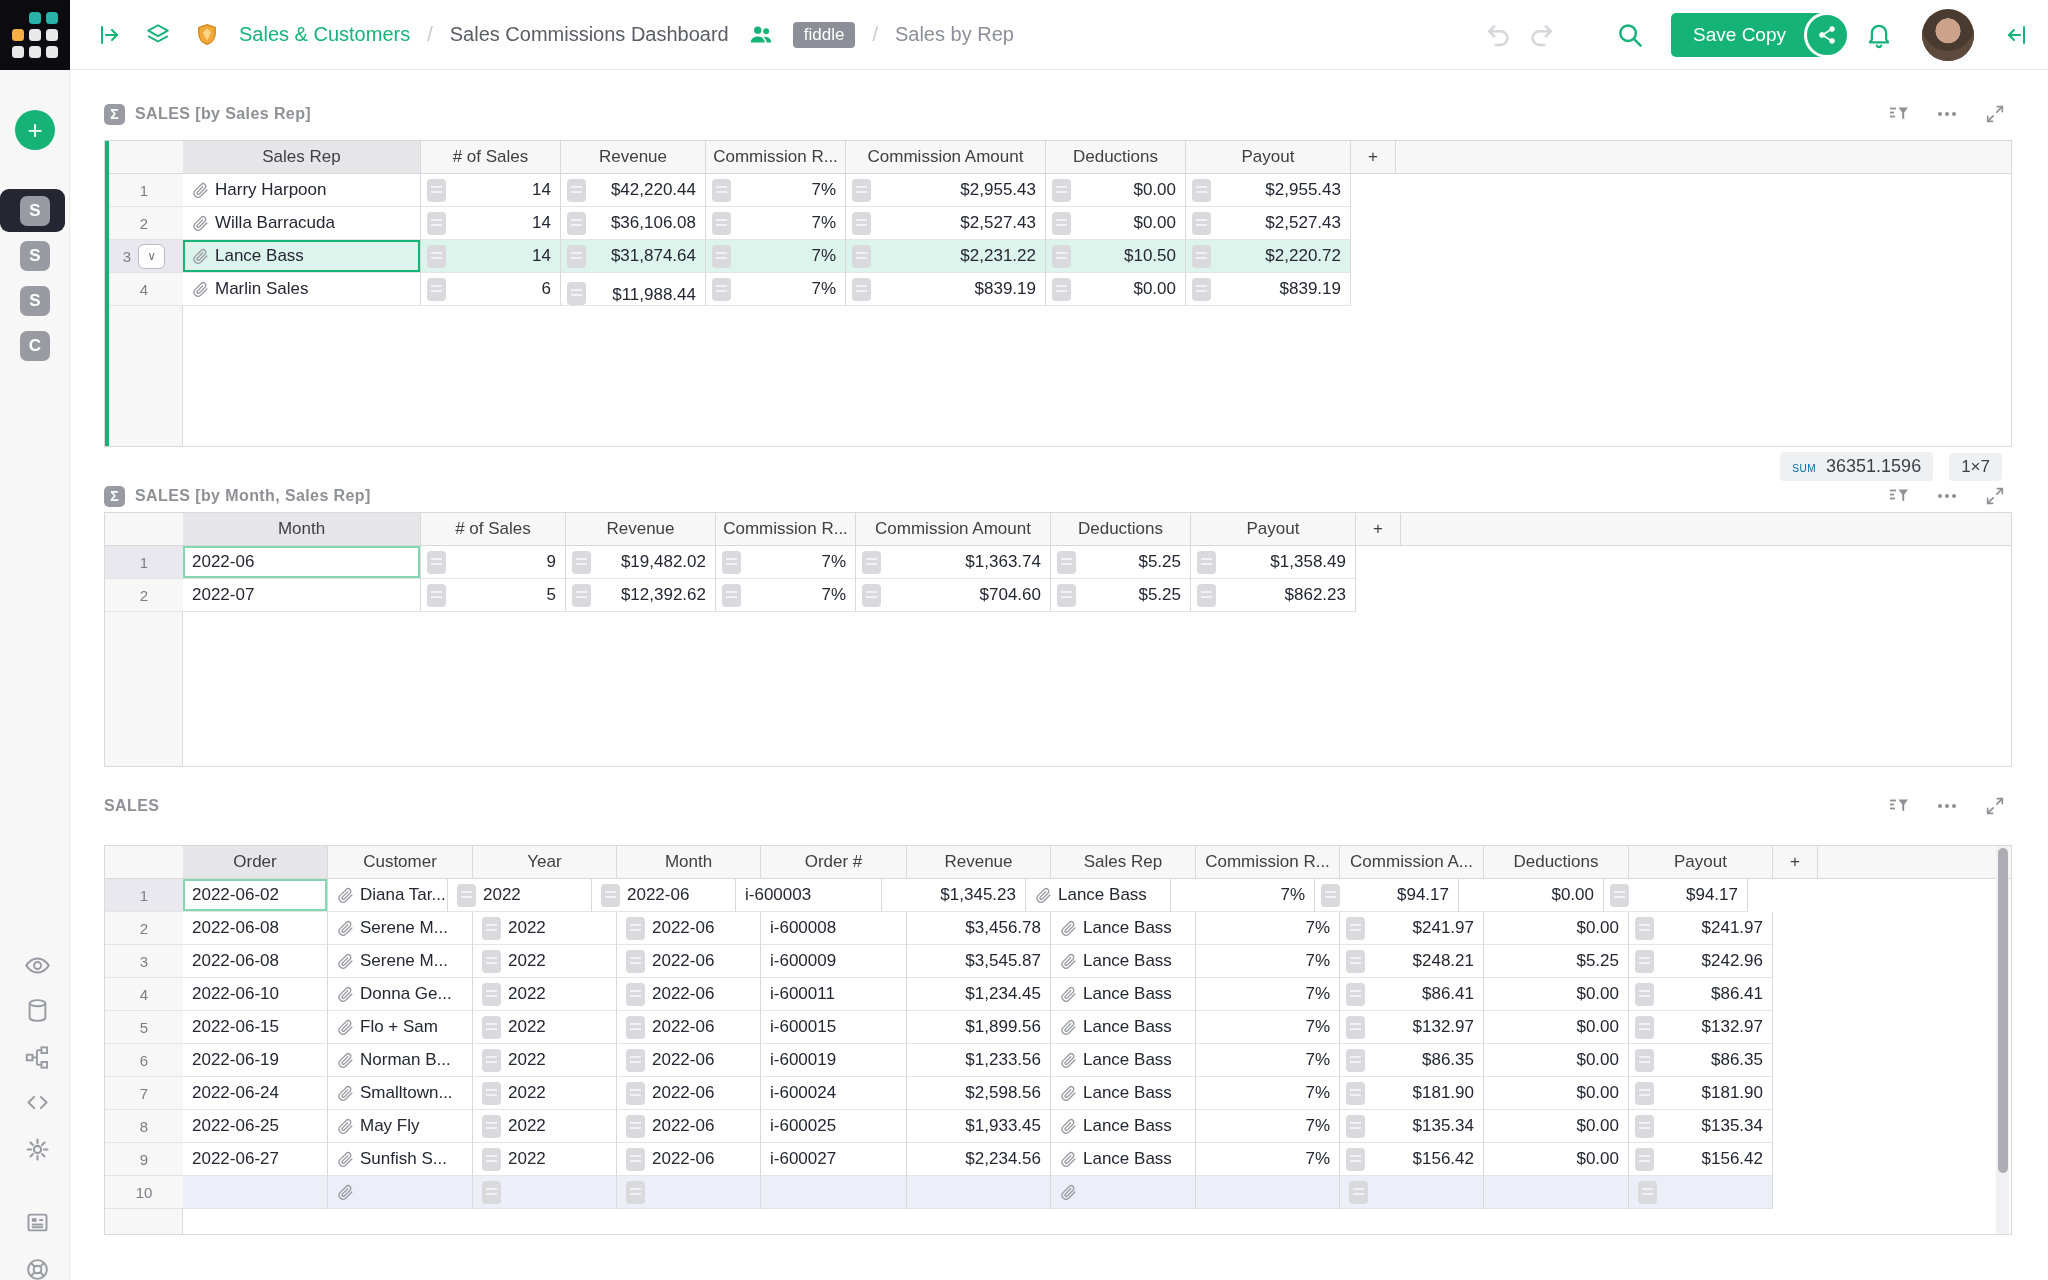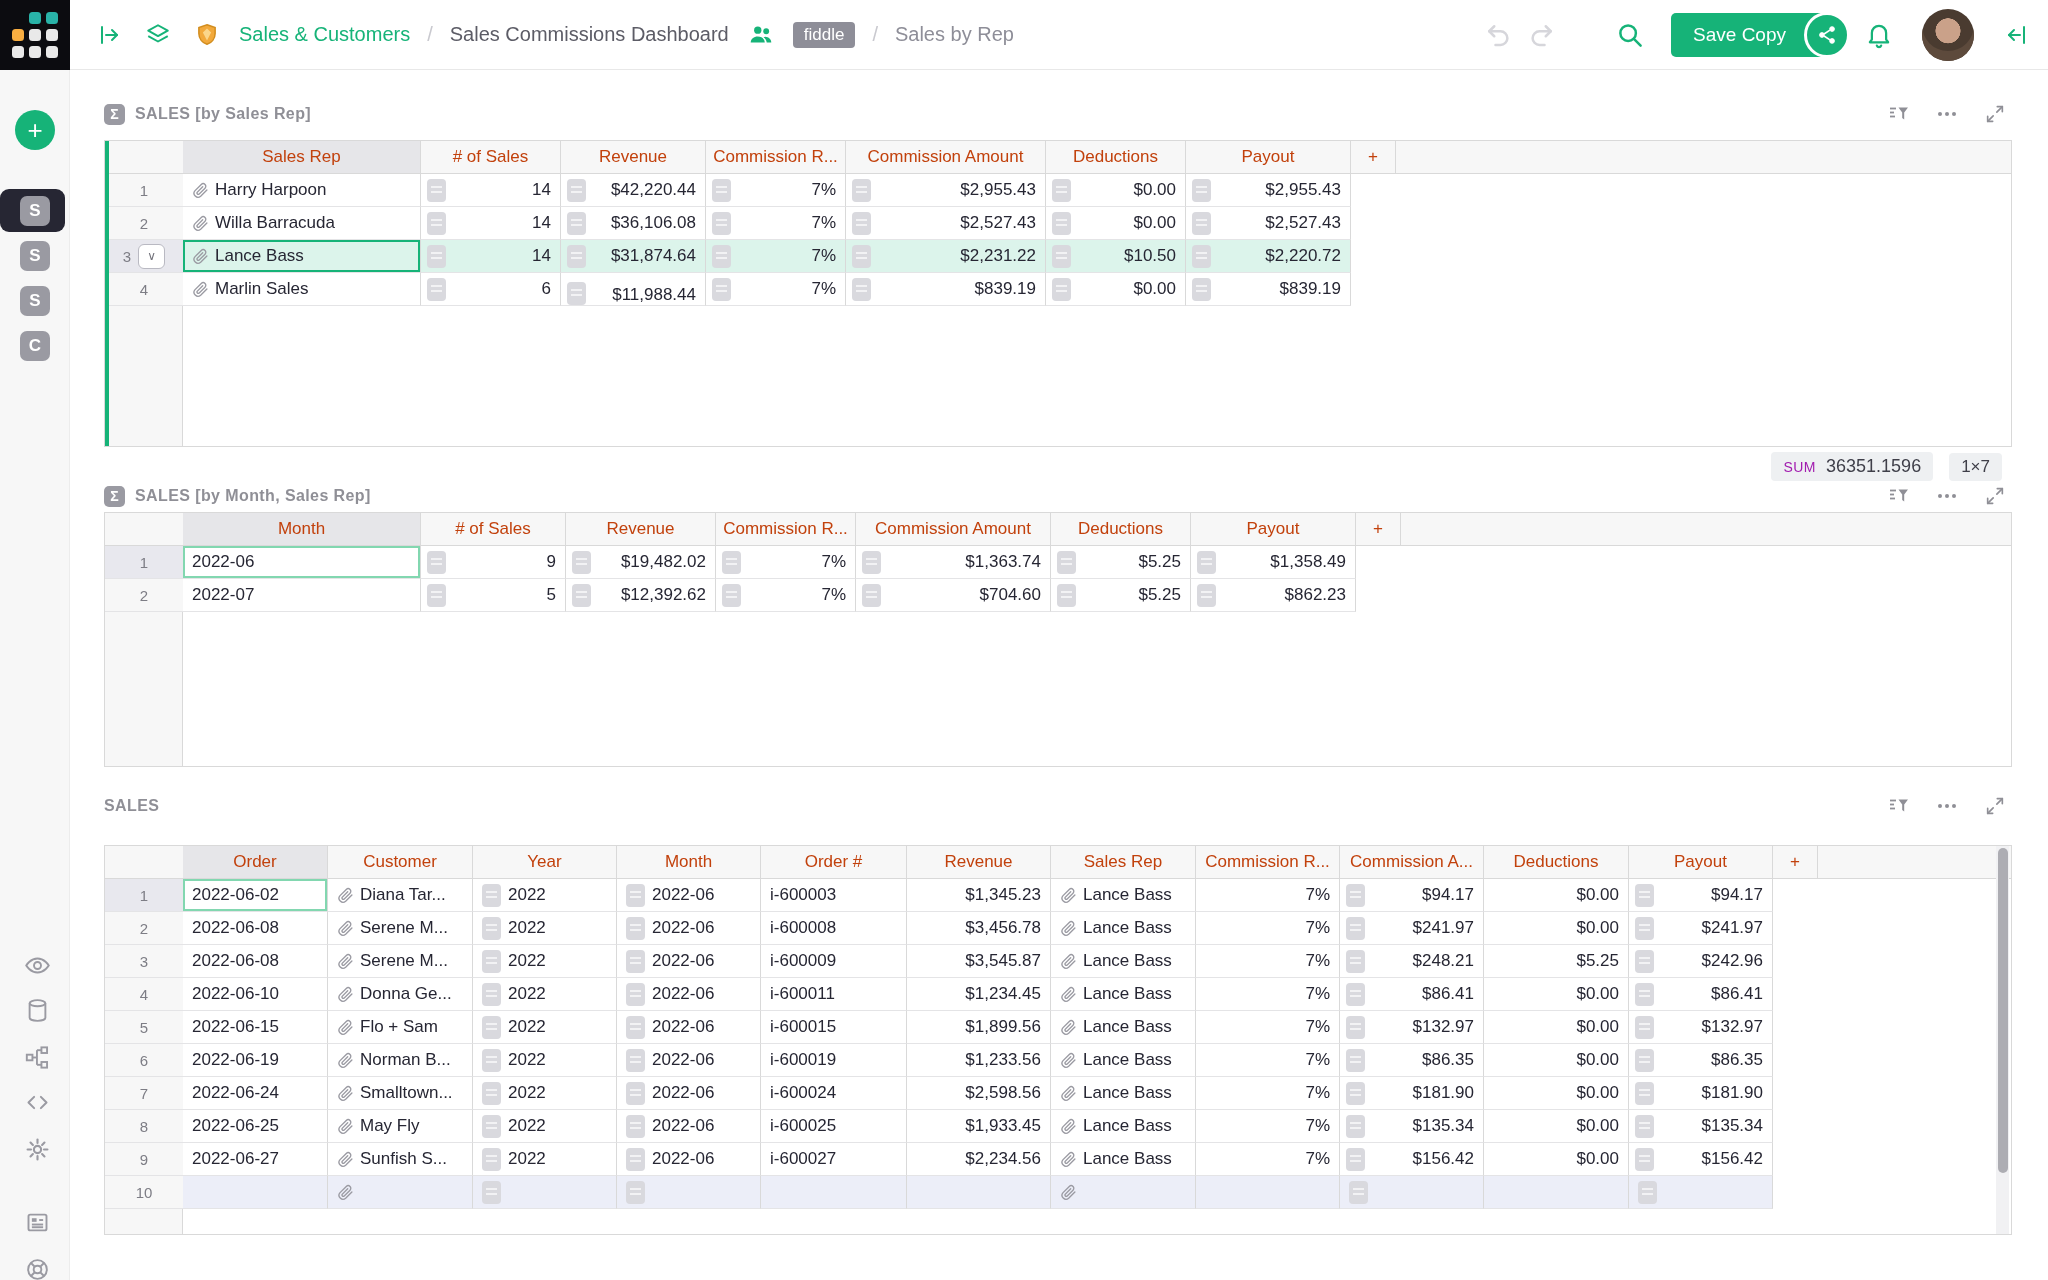--- a/index.html
+++ b/index.html
@@ -47,21 +47,21 @@
   .sigma{width:21px;height:21px;border-radius:5px;background:#9a9aa2;color:#fff;font-size:14px;font-weight:700;
     display:flex;align-items:center;justify-content:center}
   .wname{font-size:16px;font-weight:700;color:#8f8f96;letter-spacing:.4px}
   .wicons{margin-left:auto;display:flex;gap:22px;padding-right:4px}
   .wicons .tbtn{width:26px;height:26px}
   .grid{position:absolute;left:34px;width:1908px;background:#fff;border:1px solid var(--border);overflow:hidden}
   .gutter{position:absolute;left:0;top:0;bottom:0;width:78px;background:var(--hdr);border-right:1px solid var(--border)}
   .activebar{position:absolute;left:0;top:0;bottom:0;width:4px;background:var(--green);z-index:5}
   .g-head{position:relative;display:flex;height:33px;background:var(--hdr);border-bottom:1px solid var(--border);z-index:2}
   .g-corner{width:78px;flex:none}
-  .g-hcell{display:flex;align-items:center;justify-content:center;font-size:17px;color:#c2410c;
+  .g-hcell{display:flex;align-items:center;justify-content:center;font-size:17px;color:#404040;
     border-right:1px solid var(--border);overflow:hidden;white-space:nowrap;flex:none;cursor:pointer}
   .g-hcell.hsel{background:var(--hdr-sel)}
   .g-row{position:relative;display:flex;height:33px;z-index:1;width:max-content;cursor:pointer}
   .g-rn{width:78px;flex:none;display:flex;align-items:center;justify-content:center;gap:7px;
     font-size:15px;color:var(--rownum);border-bottom:1px solid #e4e4e6;background:var(--hdr)}
   .g-rn.rnsel{background:#e8e8ee}
   .chev{width:27px;height:25px;border:1px solid #b9b9c2;border-radius:6px;background:#fff;color:#73737c;
     font-size:12px;display:flex;align-items:center;justify-content:center}
   .g-cell{position:relative;display:flex;align-items:center;font-size:17px;color:var(--txt);
     border-right:1px solid var(--border);border-bottom:1px solid #e4e4e6;overflow:hidden;
@@ -71,21 +71,21 @@
   .g-cell.sel{background:var(--sel)}
   .g-cell.addbg{background:var(--addrow)}
   .g-cell.curhard::after{content:"";position:absolute;inset:0;border:2px solid var(--green);pointer-events:none}
   .g-cell.cursoft::after{content:"";position:absolute;inset:0;border:2px solid var(--soft-green);pointer-events:none}
   .cicon{width:19px;height:23px;border-radius:4px;background:#d9d9de;position:relative;flex:none;margin-right:7px}
   .cicon::before{content:"";position:absolute;left:4px;right:4px;top:7px;height:2px;background:#f2f2f4;
     box-shadow:0 5px 0 #f2f2f4}
   .licon{flex:none;margin-right:6px;display:flex}
   .sumrow{position:absolute;left:34px;width:1908px;display:flex;justify-content:flex-end;align-items:center;gap:16px;padding-right:10px}
   .badge{background:#eef0f2;border-radius:4px;padding:4px 12px;display:flex;align-items:baseline;gap:10px}
-  .sumlab{font-size:14px;color:#a21caf;letter-spacing:.5px}
+  .sumlab{font-size:10px;color:#0369a1;letter-spacing:.5px}
   .sumval{font-size:18px;color:#3f3f49}
   .dims{font-size:17px;color:#3f3f49}
   .scrollbar{position:absolute;right:2px;top:0;bottom:0;width:13px;background:#f1f1f3;z-index:6}
   .thumb{position:absolute;left:1.5px;width:10px;border-radius:5px;background:#adadb3}
   svg{display:block}
 </style>
 </head>
 <body>
 
 <div class="topbar">
@@ -625,21 +625,21 @@
         <div class="g-hcell" style="width: 144px;">Payout</div>
         <div class="g-hcell" style="width: 45px;">+</div>
       </div>
       <div class="g-row">
         <div class="g-rn rnsel" style="width: 78px;">
           <span>1</span>
         </div>
         <div class="g-cell cursoft" style="width: 145px;">
           <span>2022-06-02</span>
         </div>
-        <div class="g-cell" style="width: 145px;">
+        <div class="g-cell" style="width: 120px;">
           <span class="licon">
             <svg width="17" height="17" viewBox="0 0 24 24" fill="none" stroke="#9a9aa2" stroke-width="1.9" stroke-linecap="round">
               <path d="M21 11.3l-8.8 8.8a5.6 5.6 0 0 1-7.9-7.9l8.8-8.8a3.7 3.7 0 0 1 5.3 5.3l-8.5 8.5a1.9 1.9 0 0 1-2.6-2.6l7.8-7.8"></path>
             </svg>
           </span>
           <span>Diana Tar...</span>
         </div>
         <div class="g-cell" style="width: 144px;">
           <span class="cicon"></span>
           <span>2022</span>

